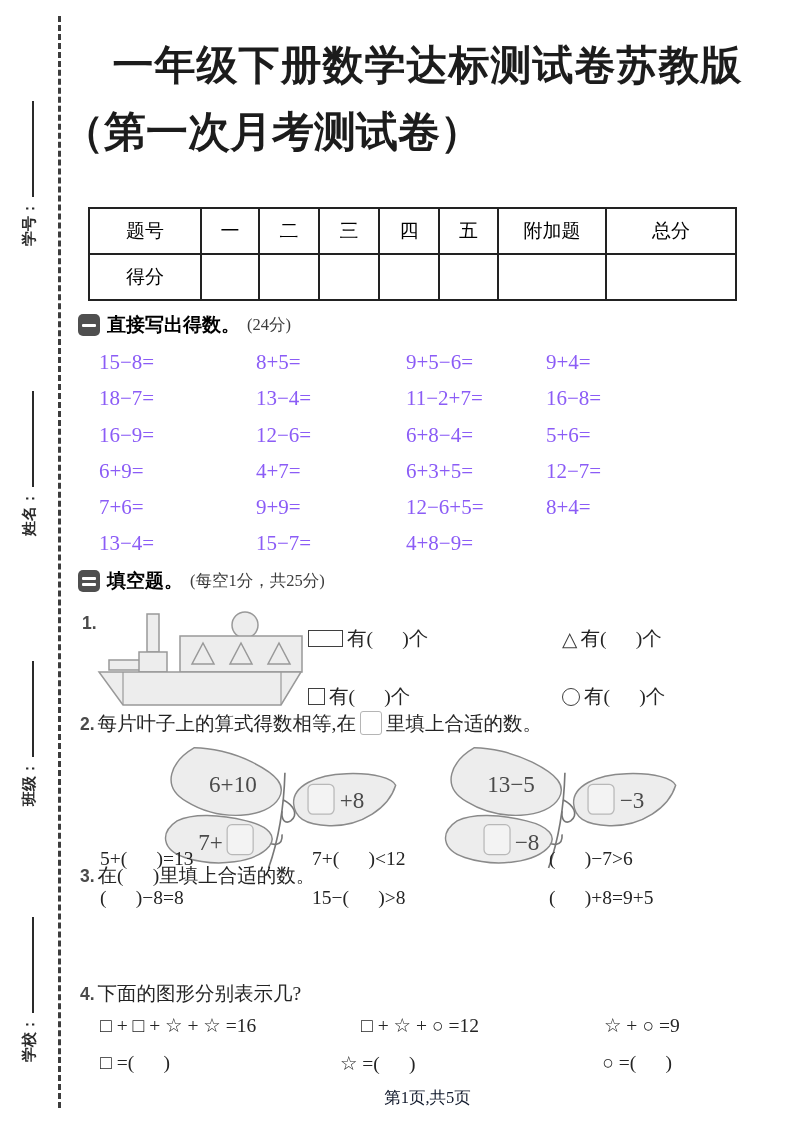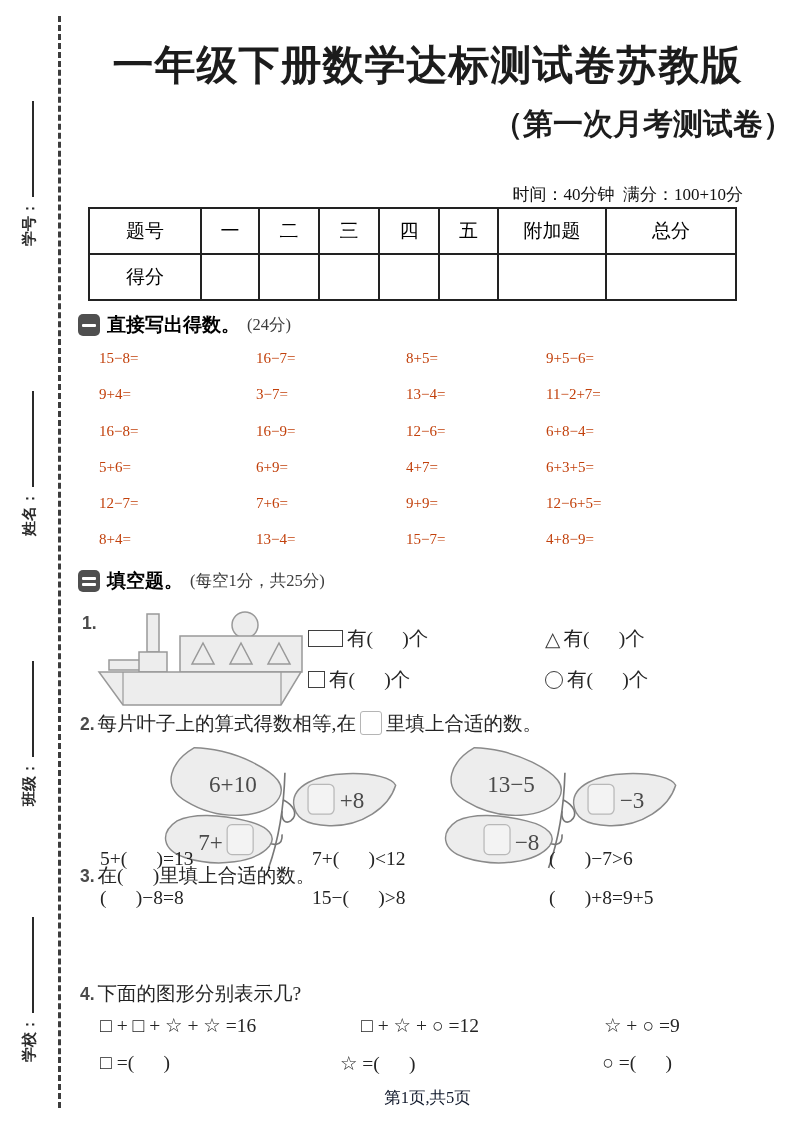--- a/index.html
+++ b/index.html
@@ -5,42 +5,42 @@
   html,body{margin:0;padding:0;background:#fff;}
   #page{position:relative;width:793px;height:1122px;background:#fff;overflow:hidden;
         font-family:"Liberation Serif","DejaVu Serif",serif;color:#1c1c1c;}
   
   .cutline{position:absolute;left:58px;top:16px;height:1092px;width:0;border-left:3px dashed #3d3d3d;}
   .side-label{position:absolute;left:20px;transform:rotate(-90deg);transform-origin:0 0;white-space:nowrap;
         font-family:"Liberation Sans","DejaVu Sans",sans-serif;font-size:15px;font-weight:bold;color:#2a2a2a;}
   .side-label .blank{display:inline-block;width:96px;height:5px;border-bottom:2px solid #2a2a2a;margin-left:4px;}
   
   .title{position:absolute;left:62px;width:731px;top:38px;text-align:center;font-size:41px;font-weight:bold;letter-spacing:1px;}
-  .subtitle{position:absolute;left:62px;width:731px;top:104px;text-align:right;font-size:30px;font-weight:bold;}
+  .subtitle{position:absolute;left:62px;width:731px;top:104px;text-align:left;font-size:42px;font-weight:bold;}
   .meta{position:absolute;right:50px;top:183px;font-size:17px;white-space:pre;color:#111;}
   
   .score-table{position:absolute;left:88px;top:207px;border-collapse:collapse;table-layout:fixed;}
   .score-table th,.score-table td{border:2px solid #222;height:44px;text-align:center;padding:0;
         font-family:"Liberation Sans","DejaVu Sans",sans-serif;font-size:19px;font-weight:normal;color:#000;}
   
   .sec-head{position:absolute;left:78px;display:flex;align-items:center;gap:7px;}
   .badge{width:22px;height:22px;background:#4f4f4f;border-radius:5px;display:flex;flex-direction:column;
         justify-content:center;align-items:center;gap:3px;flex:0 0 auto;}
   .badge .bar{width:14px;height:3px;background:#fff;border-radius:1px;}
   .sec-title{font-family:"Liberation Sans","DejaVu Sans",sans-serif;font-weight:bold;font-size:19px;color:#000;}
   .sec-note{font-size:16.5px;color:#3c3c3c;white-space:pre;}
   
   .grid1{position:absolute;left:99px;top:350px;display:grid;grid-template-columns:157px 150px 140px auto;
-        grid-auto-rows:36.3px;font-size:15px;color:#c2410c;}
+        grid-auto-rows:36.3px;font-size:21px;color:#8b5cf6;}
   .math{white-space:pre;}
   .qnum{font-family:"Liberation Sans","DejaVu Sans",sans-serif;font-weight:bold;color:#4a4a4a;font-size:17.5px;margin-right:3px;}
   .qline{position:absolute;font-size:19.5px;color:#242424;}
   
   .q1-answers{position:absolute;left:308px;top:618px;display:grid;grid-template-columns:237px auto;
-        grid-auto-rows:41px;align-items:center;font-size:19.5px;color:#242424;}
+        grid-auto-rows:41px;align-items:center;font-size:19.5px;color:#242424;gap:17px;}
   .q1-item{display:flex;align-items:center;}
   .shape{display:inline-block;border:1.6px solid #3f3f3f;margin-right:4px;box-sizing:border-box;background:#fff;}
   .shape.rect{width:35px;height:17px;}
   .shape.square{width:17px;height:17px;}
   .shape.circle{width:18px;height:18px;border-radius:50%;}
   .tri{font-family:"DejaVu Sans","Liberation Sans",sans-serif;font-size:20px;margin-right:3px;color:#3f3f3f;}
   .tri::before{content:"△";}
   .inline-box{display:inline-block;width:20px;height:22px;border:1.2px solid #b5b5b5;border-radius:3px;
         vertical-align:-5px;margin:0 4px;background:#fff;}
   
@@ -76,21 +76,20 @@
   </div>
   <div class="side-label" style="top:806px;">
     <span>班级：</span><span class="blank"></span>
   </div>
   <div class="side-label" style="top:1062px;">
     <span>学校：</span><span class="blank"></span>
   </div>
 
   <div class="title">一年级下册数学达标测试卷苏教版</div>
   <div class="subtitle">（第一次月考测试卷）</div>
-  <div class="meta">时间：40分钟  满分：100+10分</div>
 
   <table class="score-table">
     <colgroup>
       <col style="width:112px">
         <col style="width:58px">
         <col style="width:60px">
         <col style="width:60px">
       <col style="width:60px">
         <col style="width:59px">
         <col style="width:108px">
@@ -122,25 +121,24 @@
 
   <div class="sec-head" style="top:312px;">
     <span class="badge">
         <span class="bar"></span>
       </span>
     <span class="sec-title">直接写出得数。</span>
     <span class="sec-note">(24分)</span>
   </div>
   <div class="grid1">
     <span class="math">15−8=</span>
-    <span class="math">16−7=</span>
     <span class="math">8+5=</span>
     <span class="math">9+5−6=</span>
     <span class="math">9+4=</span>
-    <span class="math">3−7=</span>
+    <span class="math">18−7=</span>
     <span class="math">13−4=</span>
     <span class="math">11−2+7=</span>
     <span class="math">16−8=</span>
     <span class="math">16−9=</span>
     <span class="math">12−6=</span>
     <span class="math">6+8−4=</span>
     <span class="math">5+6=</span>
     <span class="math">6+9=</span>
     <span class="math">4+7=</span>
     <span class="math">6+3+5=</span>

